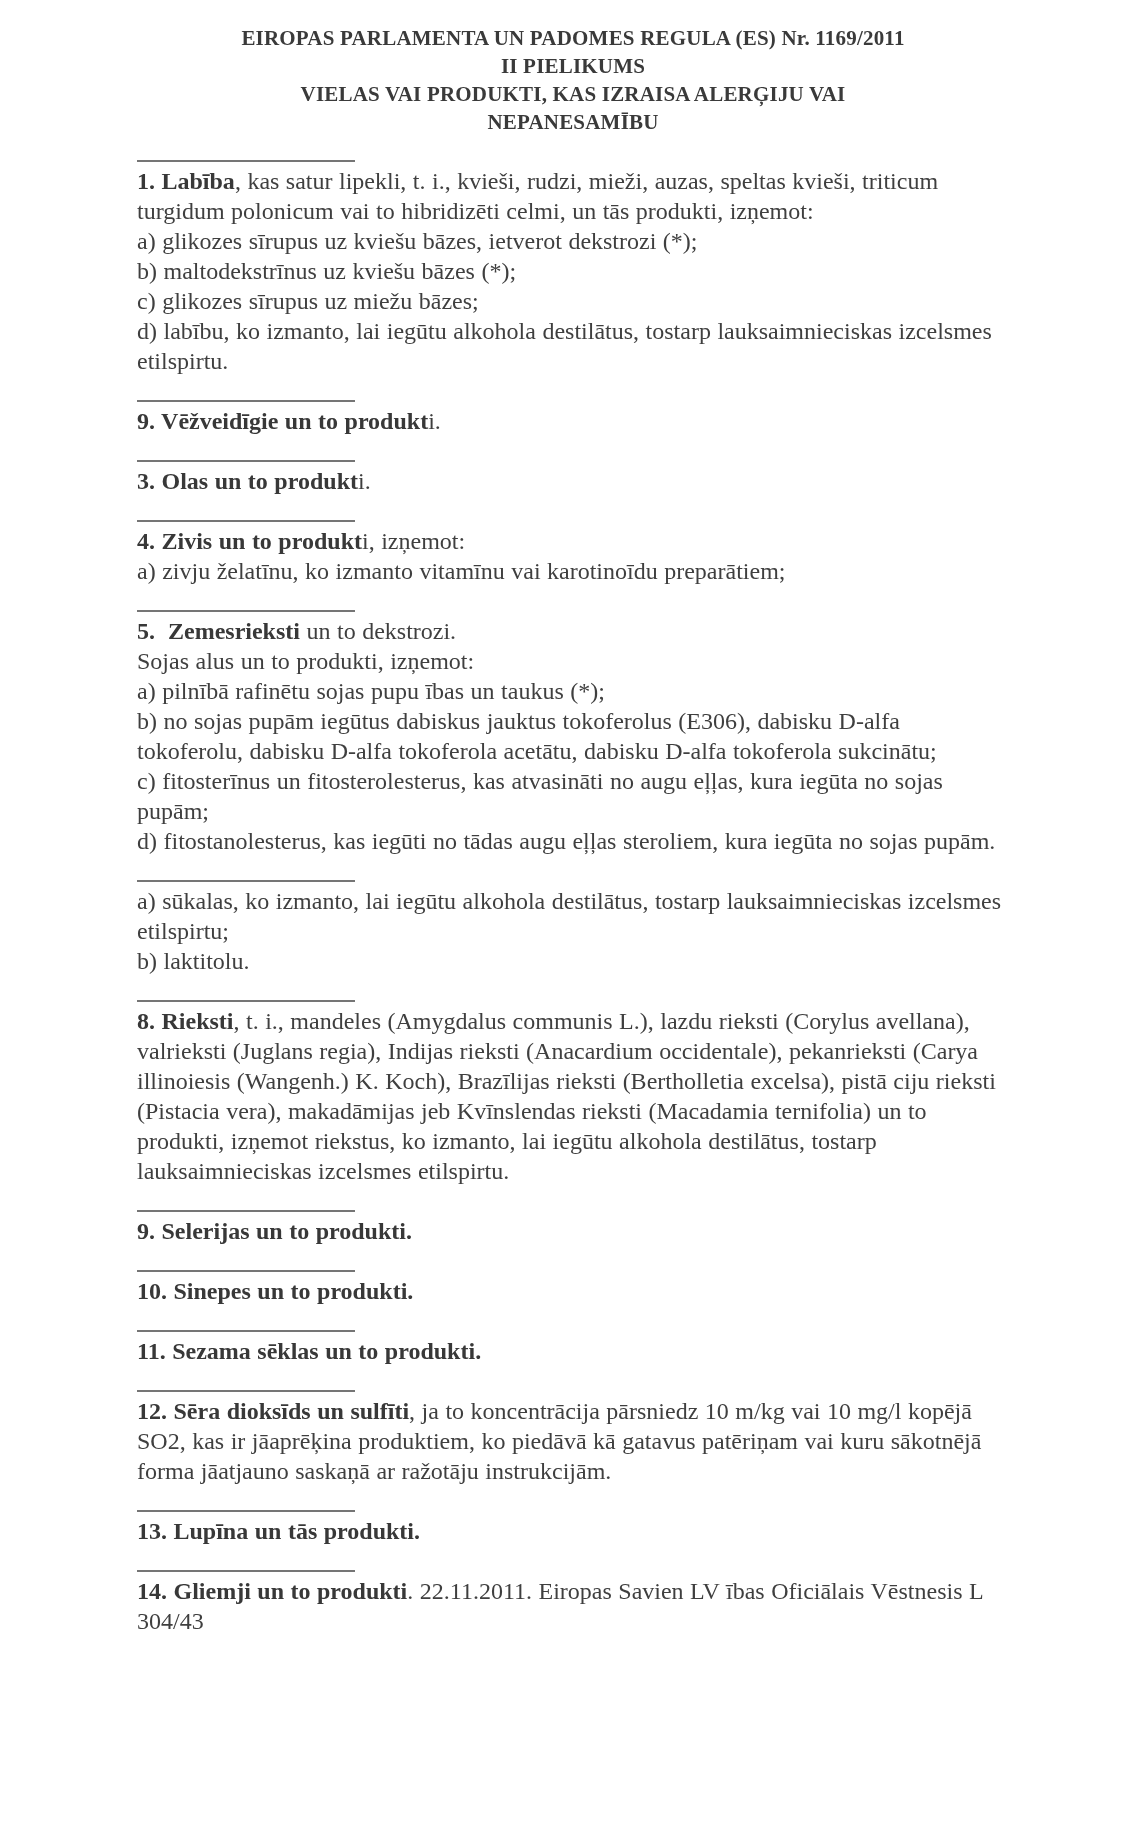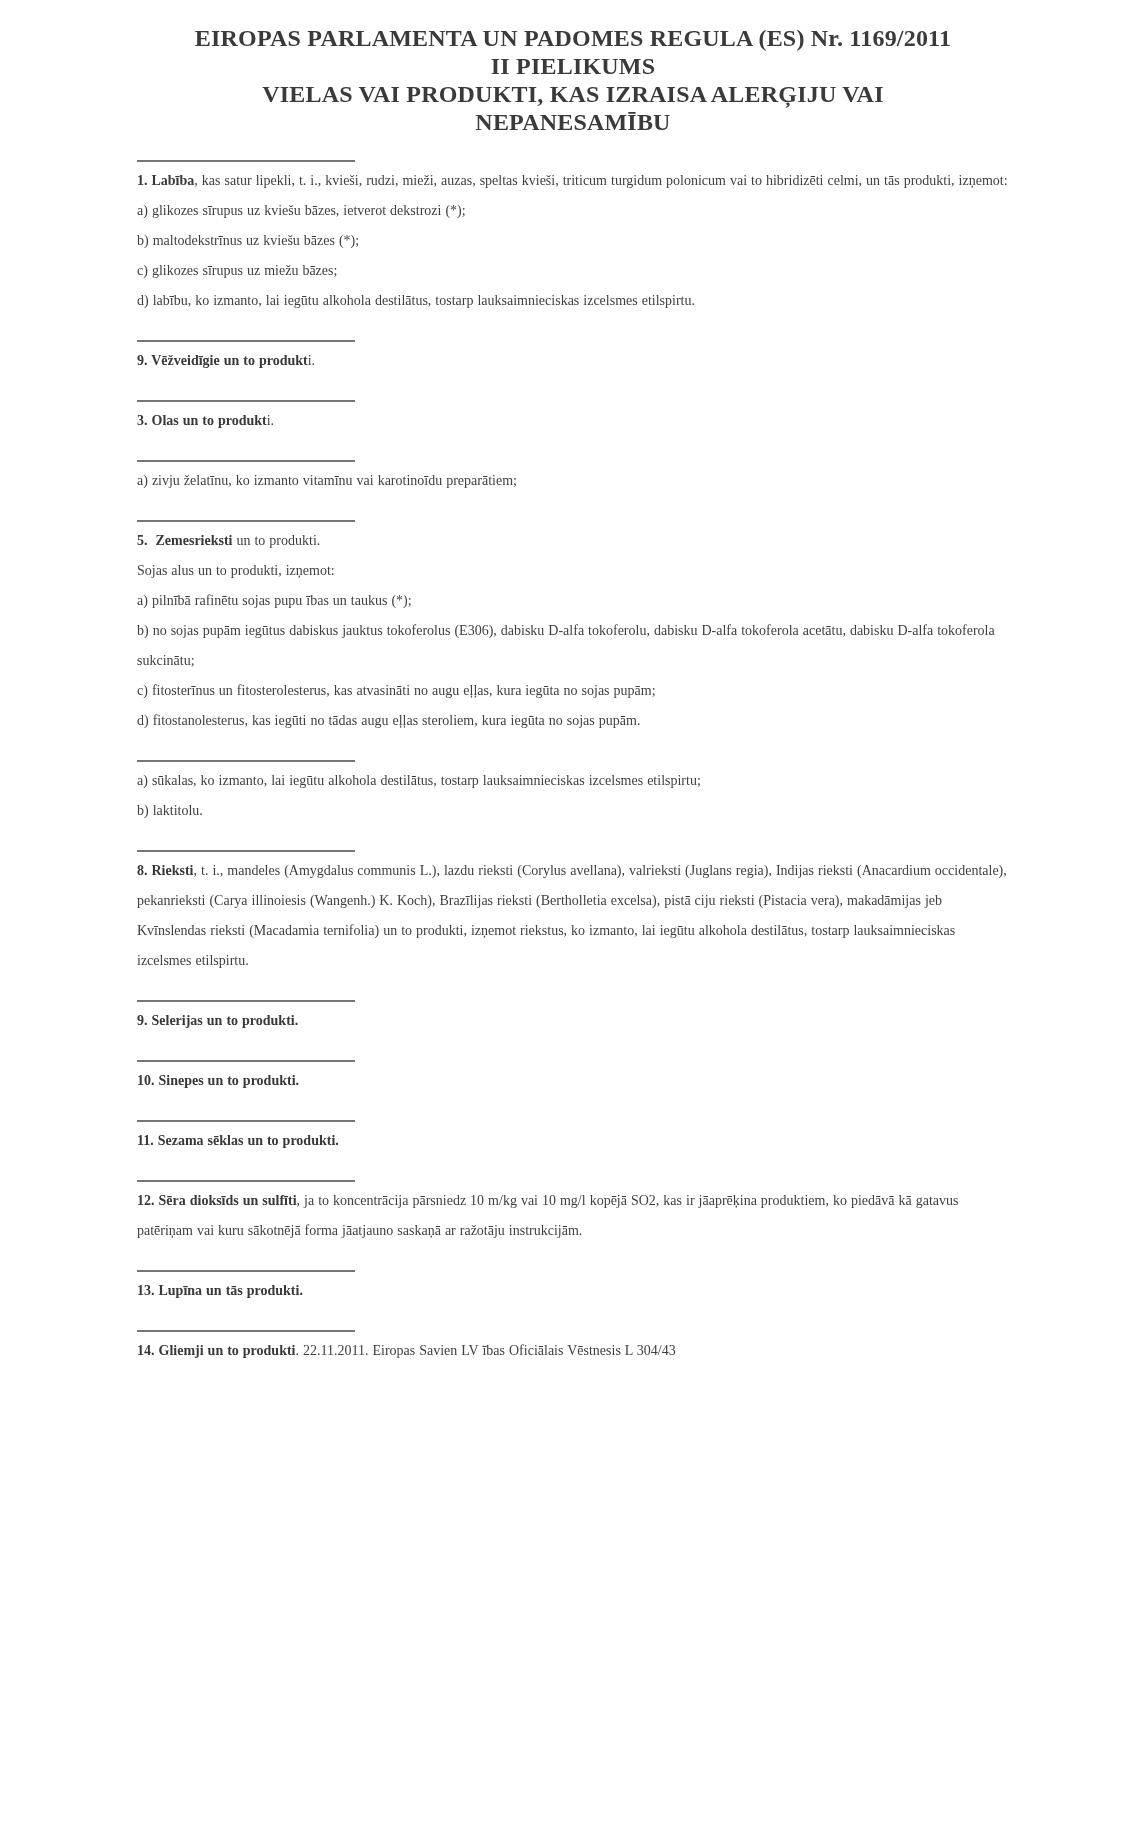--- a/index.html
+++ b/index.html
@@ -14,37 +14,37 @@
     box-sizing: border-box;
     background: #ffffff;
     padding: 24px 116px 0 137px;
     font-family: "Liberation Serif", "DejaVu Serif", serif;
     color: #3f3f3f;
     overflow: hidden;
   }
   .doc-header {
     text-align: center;
     font-weight: bold;
-    font-size: 24px;
+    font-size: 21px;
     line-height: 28px;
     color: #3a3a3a;
     letter-spacing: 0.2px;
   }
   .doc-body {
     margin-top: 0;
   }
   .section .rule {
     width: 218px;
     height: 2px;
     background: #757575;
     margin: 24px 0 4px 0;
   }
   .para {
     margin: 0;
-    font-size: 14px;
+    font-size: 24px;
     line-height: 30px;
     text-align: left;
     word-spacing: 0.5px;
   }
   .para .b { font-weight: bold; color: #383838; }
   .para .r { font-weight: normal; }
 </style>
 </head>
 <body>
 
@@ -70,26 +70,27 @@
     <p class="para heading"><span class="b">9. Vēžveidīgie un to produkt</span><span class="r">i.</span></p>
   </section>
 
   <section class="section">
     <div class="rule"></div>
     <p class="para heading"><span class="b">3. Olas un to produkt</span><span class="r">i.</span></p>
   </section>
 
   <section class="section">
     <div class="rule"></div>
+    <p class="para heading"><span class="b">4. Zivis un to produkt</span><span class="r">i, izņemot:</span></p>
   <p class="para">a) zivju želatīnu, ko izmanto vitamīnu vai karotinoīdu preparātiem;</p>
       </section>
 
   <section class="section">
     <div class="rule"></div>
-    <p class="para heading"><span class="b">5.&nbsp; Zemesrieksti</span><span class="r"> un to produkti.</span></p>
+    <p class="para heading"><span class="b">5.&nbsp; Zemesrieksti</span><span class="r"> un to dekstrozi.</span></p>
   <p class="para">Sojas alus un to produkti, izņemot:</p>
         <p class="para">a) pilnībā rafinētu sojas pupu ības un taukus (*);</p>
         <p class="para">b) no sojas pupām iegūtus dabiskus jauktus tokoferolus (E306), dabisku D-alfa tokoferolu, dabisku D-alfa tokoferola acetātu, dabisku D-alfa tokoferola sukcinātu;</p>
         <p class="para">c) fitosterīnus un fitosterolesterus, kas atvasināti no augu eļļas, kura iegūta no sojas pupām;</p>
         <p class="para">d) fitostanolesterus, kas iegūti no tādas augu eļļas steroliem, kura iegūta no sojas pupām.</p>
       </section>
 
   <section class="section">
     <div class="rule"></div>
   <p class="para">a) sūkalas, ko izmanto, lai iegūtu alkohola destilātus, tostarp lauksaimnieciskas izcelsmes etilspirtu;</p>

